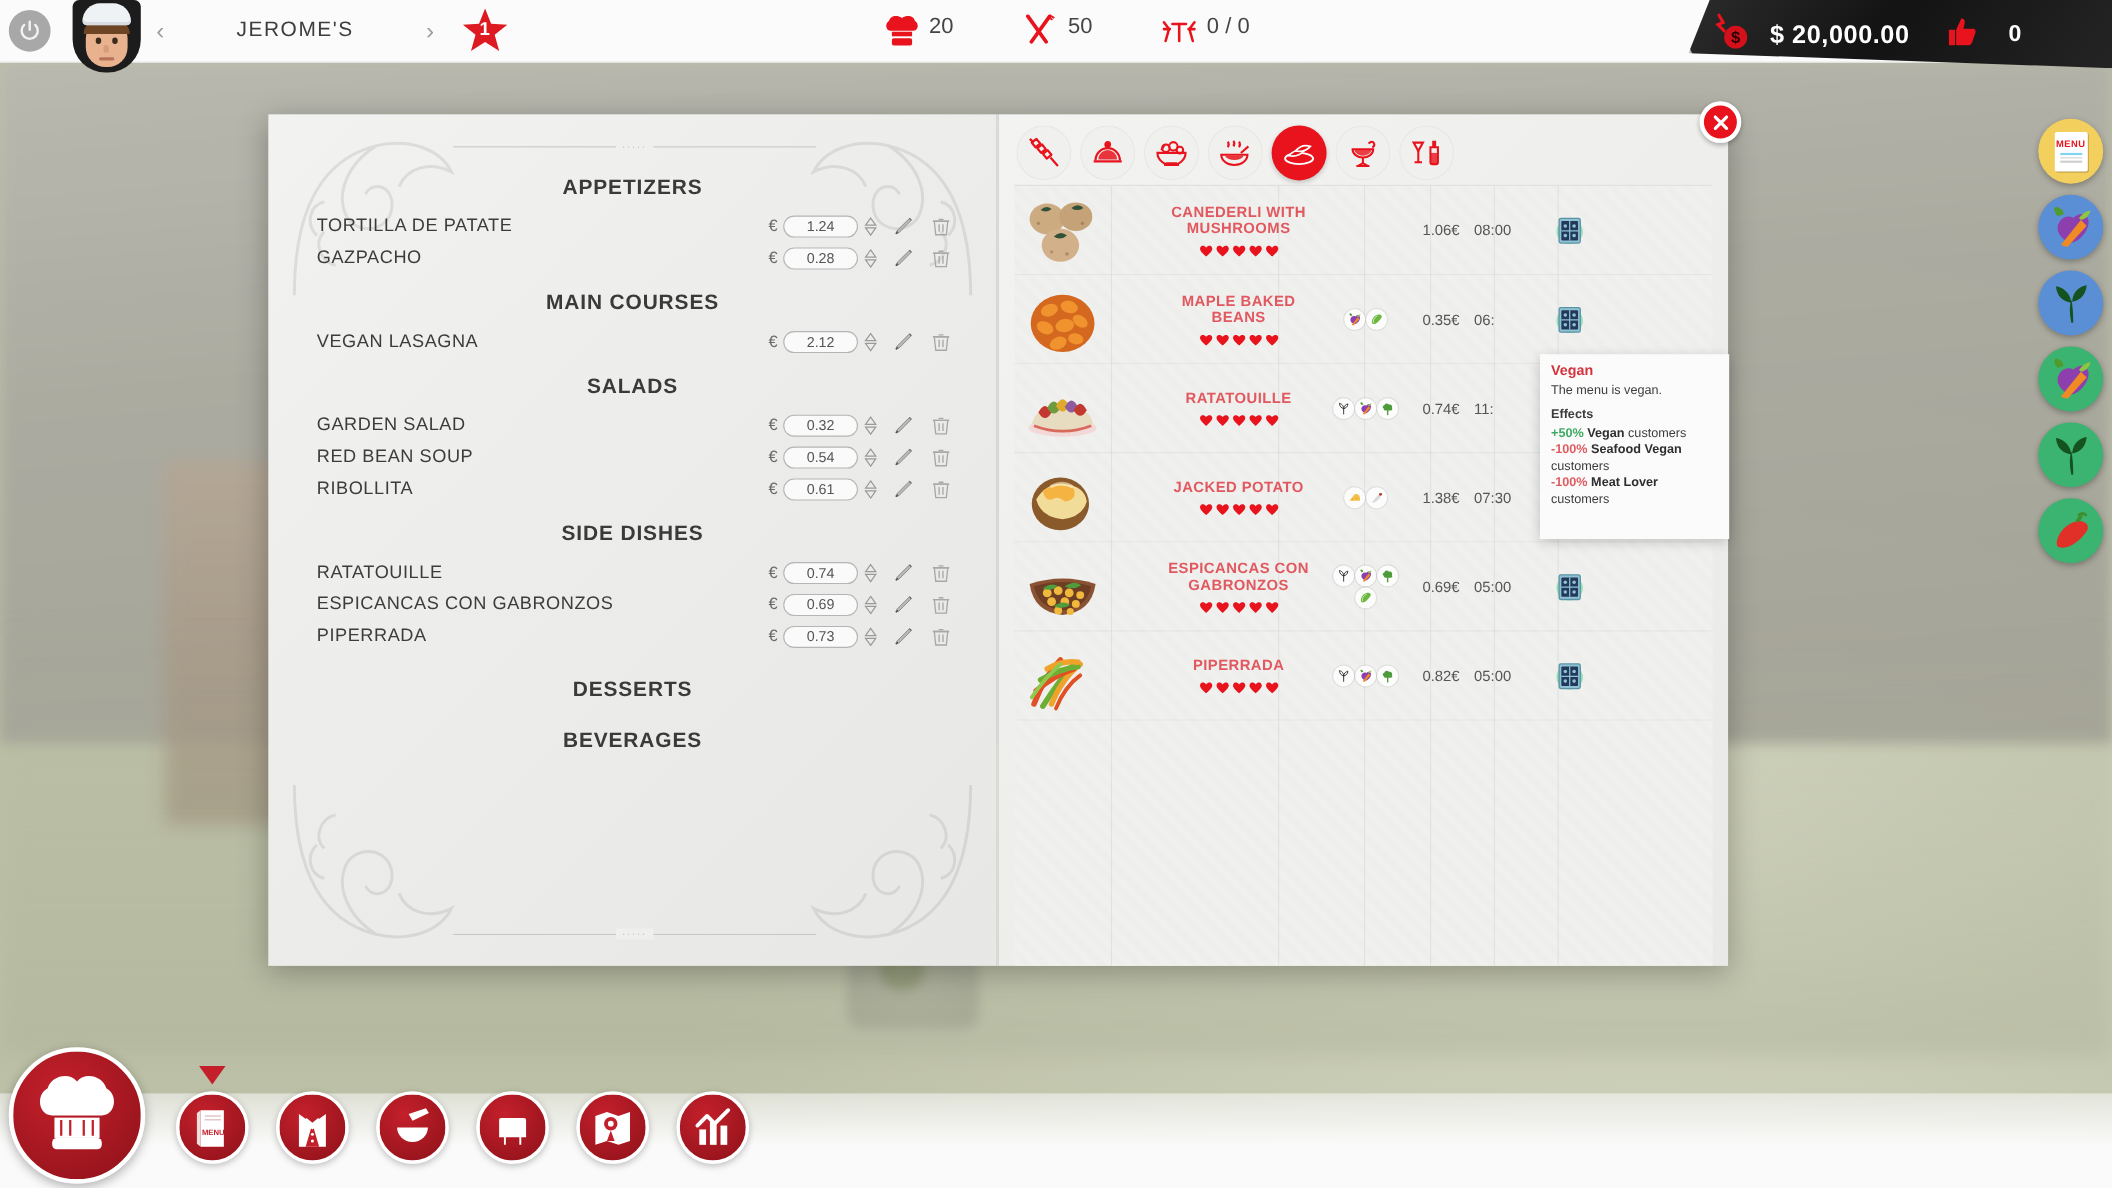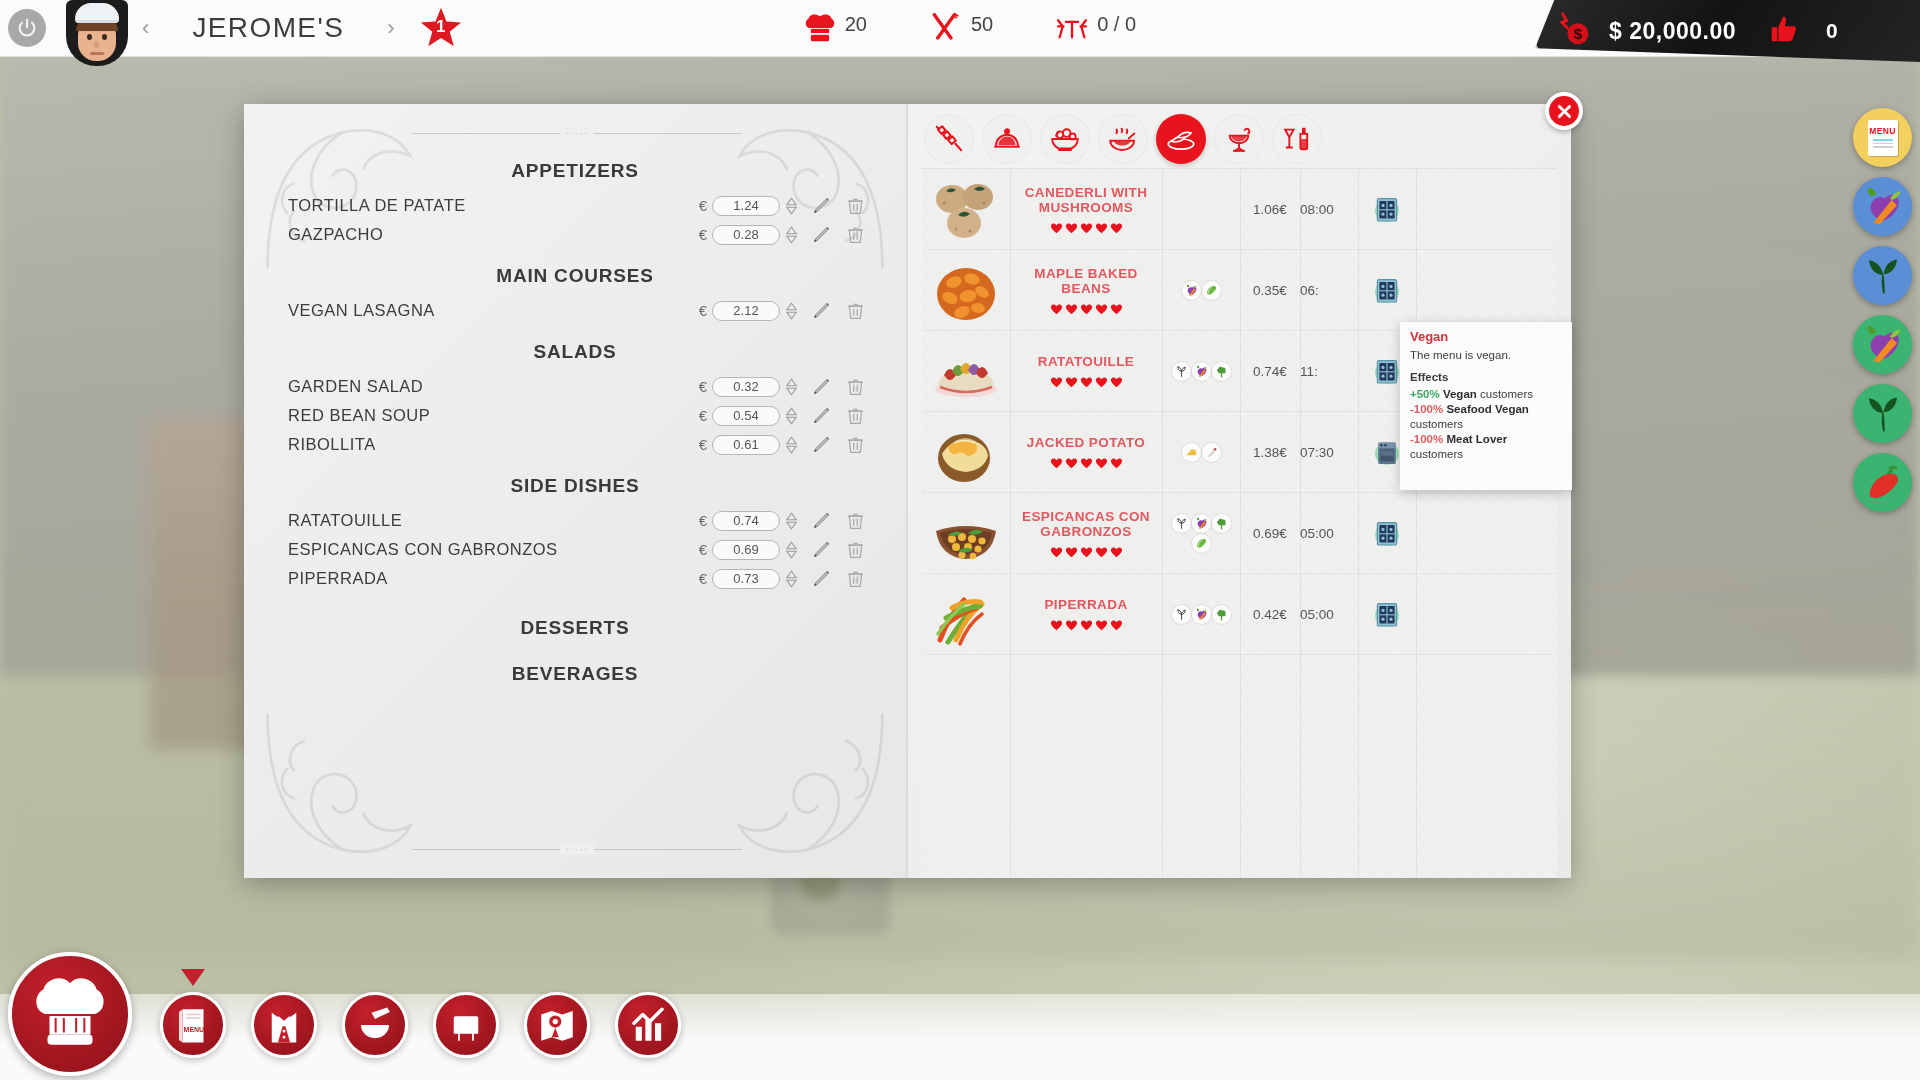--- a/index.html
+++ b/index.html
@@ -88,21 +88,21 @@
   .av-eye { position: absolute; top: 34px; width: 5px; height: 6px; background: #3a2a1c; border-radius: 50%; }
   .av-eye.l { left: 21px; } .av-eye.r { left: 36px; }
   .av-nose { position: absolute; left: 28px; top: 41px; width: 5px; height: 7px; background: #d79c78; border-radius: 50%; }
   .av-mouth { position: absolute; left: 24px; top: 52px; width: 14px; height: 3px; background: #b9735a; border-radius: 3px; }
 
   .nav-arrow {
     color: #9b9b9b; font-size: 22px; padding: 0 14px; cursor: pointer;
     user-select: none; font-weight: 300;
   }
   #restaurant-name {
-    font-size: 28px; letter-spacing: 1.4px; color: #3d3d3d; font-weight: 500;
+    font-size: 19px; letter-spacing: 1.4px; color: #3d3d3d; font-weight: 500;
     min-width: 210px; text-align: center;
   }
   .star-badge {
     position: relative; width: 44px; height: 44px; margin-left: 10px;
     display: flex; align-items: center; justify-content: center;
   }
   .star-badge svg { position: absolute; inset: 0; width: 44px; height: 44px; }
   .star-badge span {
     position: relative; color: #fff; font-weight: bold; font-size: 17px; margin-top: -2px;
   }
@@ -243,21 +243,21 @@
   .col-sep {
     position: absolute; top: 0; bottom: 0; width: 1px; background: rgba(0,0,0,.06);
   }
   .recipe-thumb {
     width: 88px; height: 78px; flex-shrink: 0;
     display: flex; align-items: center; justify-content: center;
   }
   .recipe-thumb svg { width: 80px; height: 72px; }
   .recipe-meta {
     width: 152px; flex-shrink: 0; text-align: center;
-    display: flex; flex-direction: column; align-items: center; gap: 7px;
+    display: flex; flex-direction: column; align-items: center; gap: 7px; margin-left: 40px;
   }
   .recipe-name {
     font-size: 13.5px; color: #e2585f; font-weight: 600; letter-spacing: .4px; line-height: 15px;
   }
   .hearts { display: flex; gap: 2px; }
   .hearts svg { width: 13px; height: 12px; }
   .tags-cell {
     width: 78px; flex-shrink: 0; display: flex; justify-content: center; gap: 1px; flex-wrap: wrap;
   }
   .tag-chip {
@@ -1275,21 +1275,21 @@
                   <path d="M5 6 q-3-3-1-5 q4 1 4 4z" fill="#4f9c2d"></path>
                 </svg>
               </span>
               <span class="tag-chip">
                 <svg viewBox="0 0 24 24">
                   <path d="M12 22 V13" stroke="#5d9b3a" stroke-width="2.4" stroke-linecap="round"></path>
                   <path d="M6 12 C3 12 3 7 6.5 6.5 C7 3 12 2 14 5 C18 4 21 8 19 11 C21 13 19 16 16 15 H8 C6 15 5 13 6 12Z" fill="#4c9c3c"></path>
                 </svg>
               </span>
             </div>
-            <div class="cost-cell">0.42€</div>
+            <div class="cost-cell">0.82€</div>
             <div class="time-cell">05:00</div>
             <div class="tool-cell">
               <svg viewBox="0 0 40 40">
                 <ellipse cx="20" cy="22" rx="15" ry="14" fill="#7ed9a0" opacity=".75"></ellipse>
                 <rect x="8" y="7" width="24" height="28" rx="2" fill="#8fc3d4" stroke="#5a93a6" stroke-width="1.5"></rect>
                 <rect x="10.5" y="10" width="19" height="22" rx="1" fill="#23395b"></rect>
                 <g stroke="#8fc3d4" stroke-width="1.4">
                   <path d="M10.5 21 H29.5"></path>
                   <path d="M20 10 V32"></path>
                 </g>

